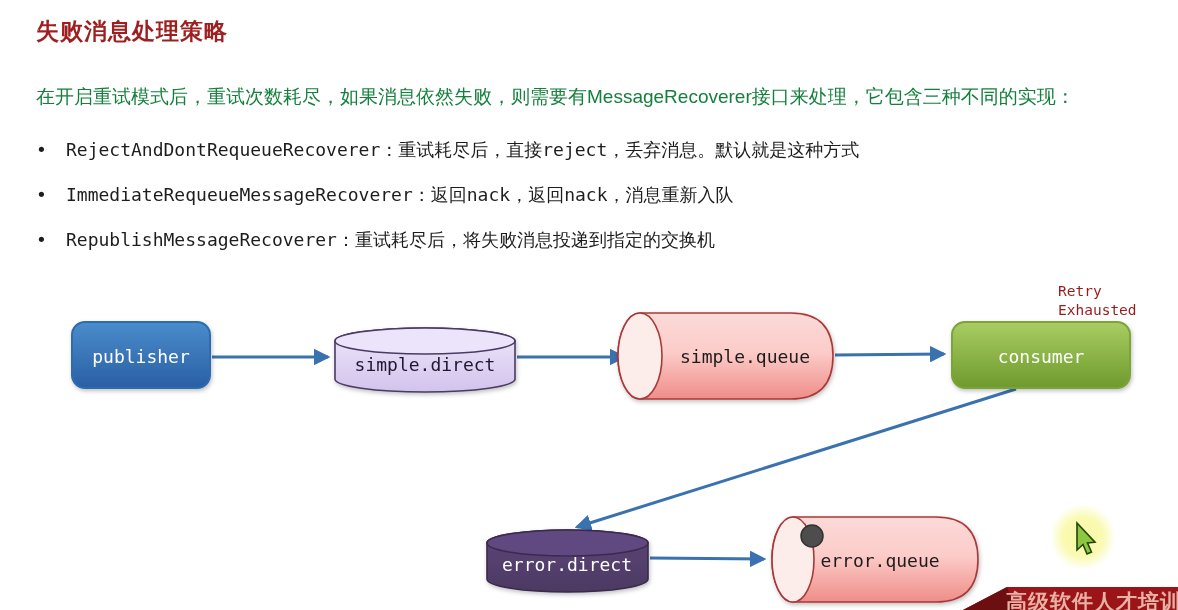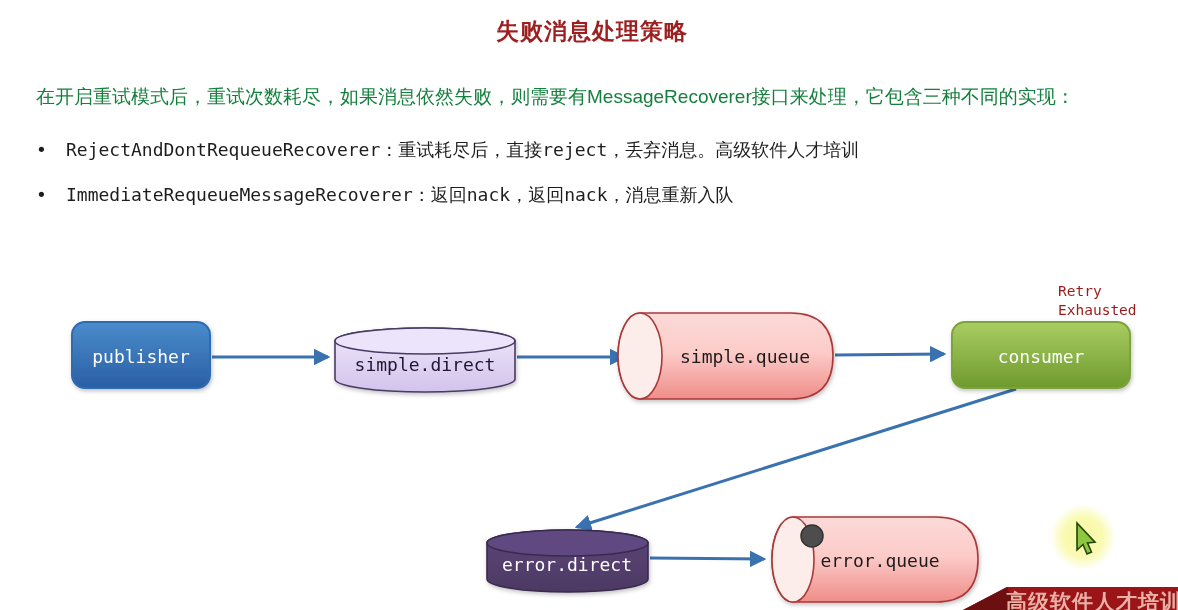--- a/index.html
+++ b/index.html
@@ -1,20 +1,20 @@
 <!DOCTYPE html>
 <html><head>
 <meta charset="utf-8">
 <style>
   html,body{margin:0;padding:0;background:#ffffff;}
   body{width:1178px;height:610px;overflow:hidden;font-family:"DejaVu Sans","Liberation Sans",sans-serif;}
   .page{position:relative;width:1178px;height:610px;background:#ffffff;overflow:hidden;}
   .content{position:absolute;left:36px;top:16px;right:30px;}
   .title{margin:0;font-size:23px;font-weight:bold;color:#9e1f1f;letter-spacing:1px;
-         font-family:"DejaVu Sans","Liberation Sans",sans-serif;text-align:center;}
+         font-family:"DejaVu Sans","Liberation Sans",sans-serif;}
   .intro{margin:30px 0 0 0;font-size:19px;line-height:40px;color:#15803d;max-width:1105px;
          font-family:Liberation Sans, sans-serif;}
   .bullets{list-style:none;margin:10px 0 0 0;padding:0;font-size:18px;color:#1d1d1d;
            font-family:"DejaVu Sans Mono","Liberation Mono","DejaVu Sans",monospace;}
   .bullets li{line-height:45px;}
   .bullets .dot{display:inline-block;width:30px;color:#1d1d1d;}
   .diagram{position:absolute;left:0;top:0;width:1178px;height:610px;}
   svg text{font-family:"DejaVu Sans Mono","Liberation Mono",monospace;}
   .node-label-light{fill:#ffffff;font-size:18px;}
   .node-label-dark{fill:#201733;font-size:18px;}
@@ -25,22 +25,23 @@
 </style>
 </head>
 <body>
 
 <div class="page">
 
   <div class="content">
     <h1 class="title">失败消息处理策略</h1>
     <p class="intro">在开启重试模式后，重试次数耗尽，如果消息依然失败，则需要有MessageRecoverer接口来处理，它包含三种不同的实现：</p>
     <ul class="bullets">
-      <li><span class="dot">•</span><span>RejectAndDontRequeueRecoverer：重试耗尽后，直接reject，丢弃消息。高级软件人才培训</span></li>
+      <li><span class="dot">•</span><span>RejectAndDontRequeueRecoverer：重试耗尽后，直接reject，丢弃消息。默认就是这种方式</span></li>
       <li><span class="dot">•</span><span>ImmediateRequeueMessageRecoverer：返回nack，返回nack，消息重新入队</span></li>
+      <li><span class="dot">•</span><span>RepublishMessageRecoverer：重试耗尽后，将失败消息投递到指定的交换机</span></li>
     </ul>
   </div>
 
   <svg class="diagram" width="1178" height="610" viewBox="0 0 1178 610">
     <defs>
       <linearGradient id="gradBlue" x1="0" y1="0" x2="0" y2="1">
         <stop offset="0" stop-color="#4a8ccb"></stop>
           <stop offset="1" stop-color="#2a5fa5"></stop>
       </linearGradient>
       <linearGradient id="gradGreen" x1="0" y1="0" x2="0" y2="1">

